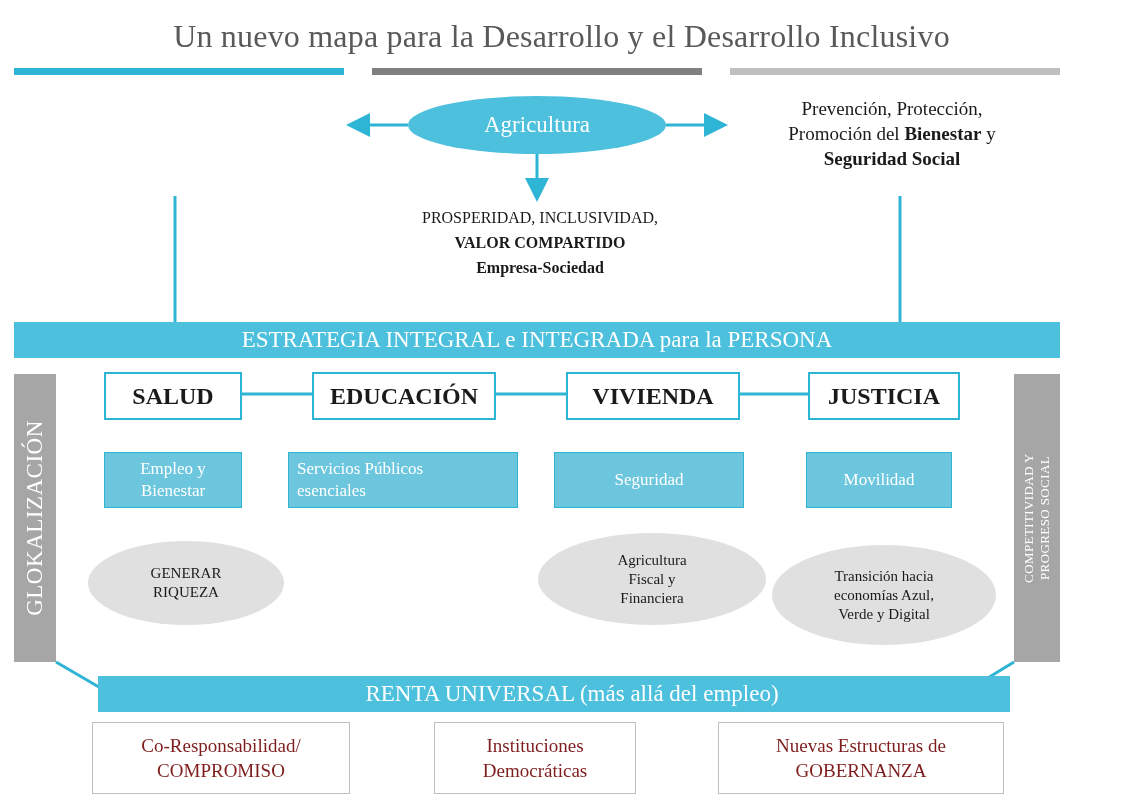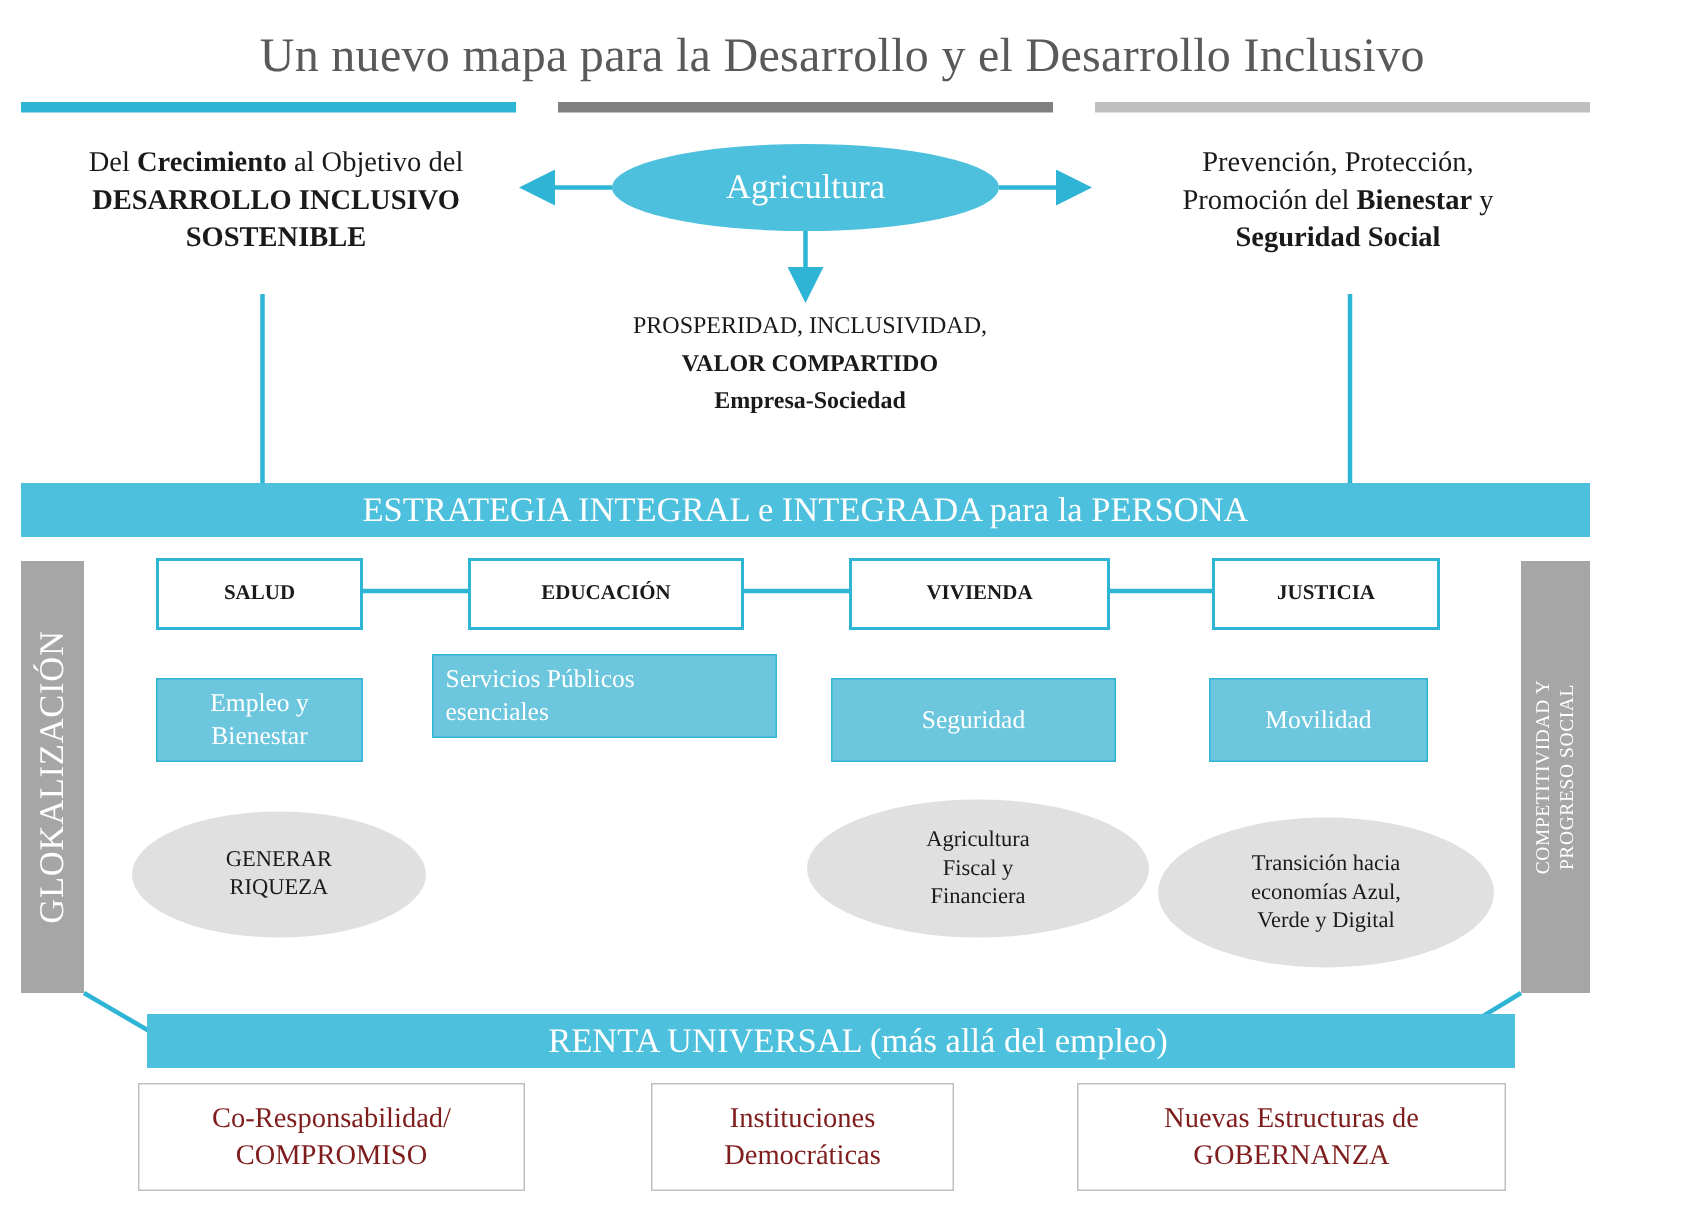--- a/index.html
+++ b/index.html
@@ -97,21 +97,21 @@
     line-height: 16px;
     text-align: center;
     letter-spacing: 0.4px;
   }
 
   
   .pillar {
     background: #ffffff;
     border: 2px solid #2eb4d4;
     color: #1a1a1a;
-    font-size: 14px;
+    font-size: 24px;
     font-weight: bold;
     display: flex; align-items: center; justify-content: center;
   }
 
   
   .bluebox {
     background: #6cc6dd;
     border: 1px solid #2eb4d4;
     color: #ffffff;
     font-size: 17px;
@@ -193,24 +193,20 @@
     <line x1="900" y1="196" x2="900" y2="322" stroke="#2eb4d4" stroke-width="3"></line>
 
     <line x1="238" y1="394" x2="312" y2="394" stroke="#2eb4d4" stroke-width="3"></line>
     <line x1="492" y1="394" x2="566" y2="394" stroke="#2eb4d4" stroke-width="3"></line>
     <line x1="736" y1="394" x2="808" y2="394" stroke="#2eb4d4" stroke-width="3"></line>
 
     <line x1="56" y1="662" x2="104" y2="690" stroke="#2eb4d4" stroke-width="3"></line>
     <line x1="1014" y1="662" x2="968" y2="690" stroke="#2eb4d4" stroke-width="3"></line>
   </svg>
 
-  <div class="abs toptext" id="top-left">
-    <span><span>Del </span><span class="b">Crecimiento</span><span> al Objetivo del</span></span><br>
-    <span class="b">DESARROLLO INCLUSIVO SOSTENIBLE</span>
-  </div>
 
   <div class="abs toptext" id="top-right">
     <span>Prevención, Protección,</span><br>
     <span><span>Promoción del </span><span class="b">Bienestar</span><span> y</span></span><br>
     <span class="b">Seguridad Social</span>
   </div>
 
   <div class="abs" id="desigualdad">
     <span>Agricultura</span>
   </div>
@@ -248,21 +244,21 @@
   <div class="abs pillar" style="left:808px; top:372px; width:148px; height:44px;">
     <span>JUSTICIA</span>
   </div>
 
   <div class="abs bluebox" style="left:104px; top:452px; width:138px; height:56px;">
     <span>
       <span>Empleo y</span><br>
       <span>Bienestar</span>
     </span>
   </div>
-  <div class="abs bluebox leftish" style="left:288px; top:436px; width:230px; height:56px;">
+  <div class="abs bluebox leftish" style="left:288px; top:452px; width:230px; height:56px;">
     <span>
       <span>Servicios Públicos</span><br>
       <span>esenciales</span>
     </span>
   </div>
   <div class="abs bluebox" style="left:554px; top:452px; width:190px; height:56px;">
     <span>Seguridad</span>
   </div>
   <div class="abs bluebox" style="left:806px; top:452px; width:146px; height:56px;">
     <span>Movilidad</span>

